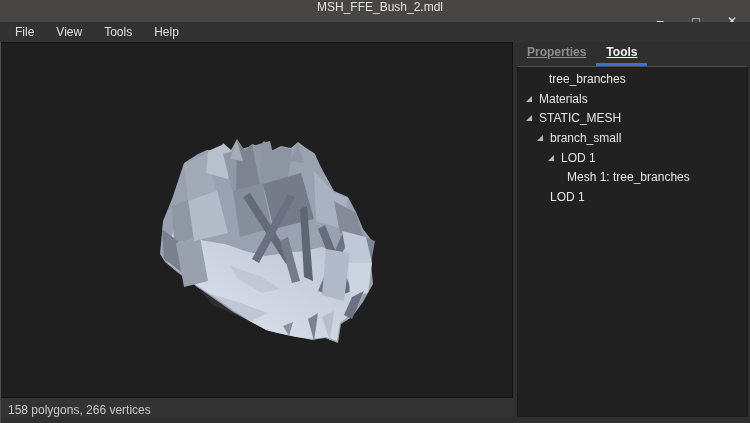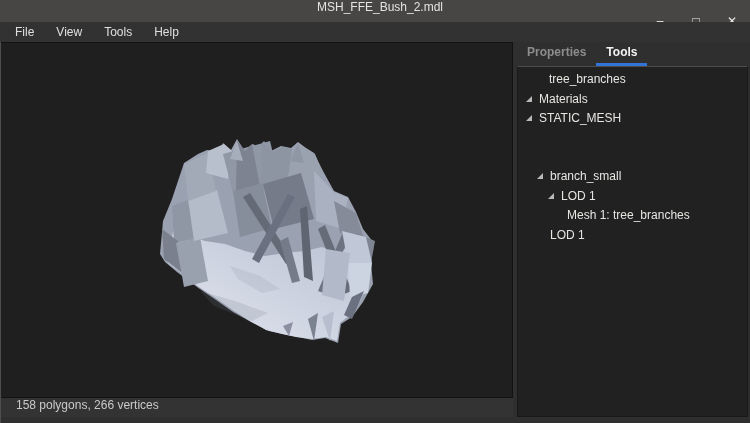--- a/index.html
+++ b/index.html
@@ -23,29 +23,29 @@
   
   .win-edge { position:absolute; left:0; top:42px; bottom:0; width:1px; background:#4d4d4d; z-index:40; }
 
   
   .viewport { position:absolute; left:0; top:42px; width:513px; height:356px;
               background:#1f1f1f; border:1px solid #121212; }
   .model-svg { position:absolute; left:149px; top:88px; }
 
   
   .statusbar { position:absolute; left:0; top:398px; width:513px; height:19px;
-               background:#333333; display:flex; align-items:flex-start; padding-left:16px; }
+               background:#333333; display:flex; align-items:flex-end; padding-left:8px; }
   .status-text { font-size:12px; color:#cbcac9; }
 
   
   .side-panel { position:absolute; left:513px; top:42px; width:237px; height:381px;
                 background:#2f2f2f; }
   .tabbar { position:absolute; left:0; top:0; right:0; height:24px; display:flex; padding-left:4px; }
   .tab { padding:0 10px; height:24px; line-height:21px; font-size:12px; font-weight:bold;
-         color:#8d8d8d; }
+         color:#8d8d8d;text-decoration:underline; }
   .tab.active { color:#f2f2f2; border-bottom:3px solid #3273d8; }
   .tree { position:absolute; left:4px; top:24px; right:2px; bottom:6px;
           background:#212121; border:1px solid #191919; border-top:1px solid #4d4d4d;
           overflow:hidden; padding-top:2px; }
   .tree-row { height:19.7px; display:flex; align-items:center; }
   .tree-arrow { width:0; height:0; border-left:6px solid transparent;
                 border-bottom:6px solid #b9b9b9; margin-right:7px; flex:none; }
   .tree-label { font-size:12px; color:#e8e6e3; white-space:nowrap; }
 </style>
 </head>
@@ -132,21 +132,21 @@
           <span class="tree-label">tree_branches</span>
         </div>
         <div class="tree-row" style="padding-left: 8px;">
           <span class="tree-arrow"></span>
           <span class="tree-label">Materials</span>
         </div>
         <div class="tree-row" style="padding-left: 8px;">
           <span class="tree-arrow"></span>
           <span class="tree-label">STATIC_MESH</span>
         </div>
-        <div class="tree-row" style="padding-left: 19px; margin-top: 38px;">
+        <div class="tree-row" style="padding-left: 19px;">
           <span class="tree-arrow"></span>
           <span class="tree-label">branch_small</span>
         </div>
         <div class="tree-row" style="padding-left: 30px;">
           <span class="tree-arrow"></span>
           <span class="tree-label">LOD 1</span>
         </div>
         <div class="tree-row" style="padding-left: 49px;">
           <span class="tree-label">Mesh 1: tree_branches</span>
         </div>

